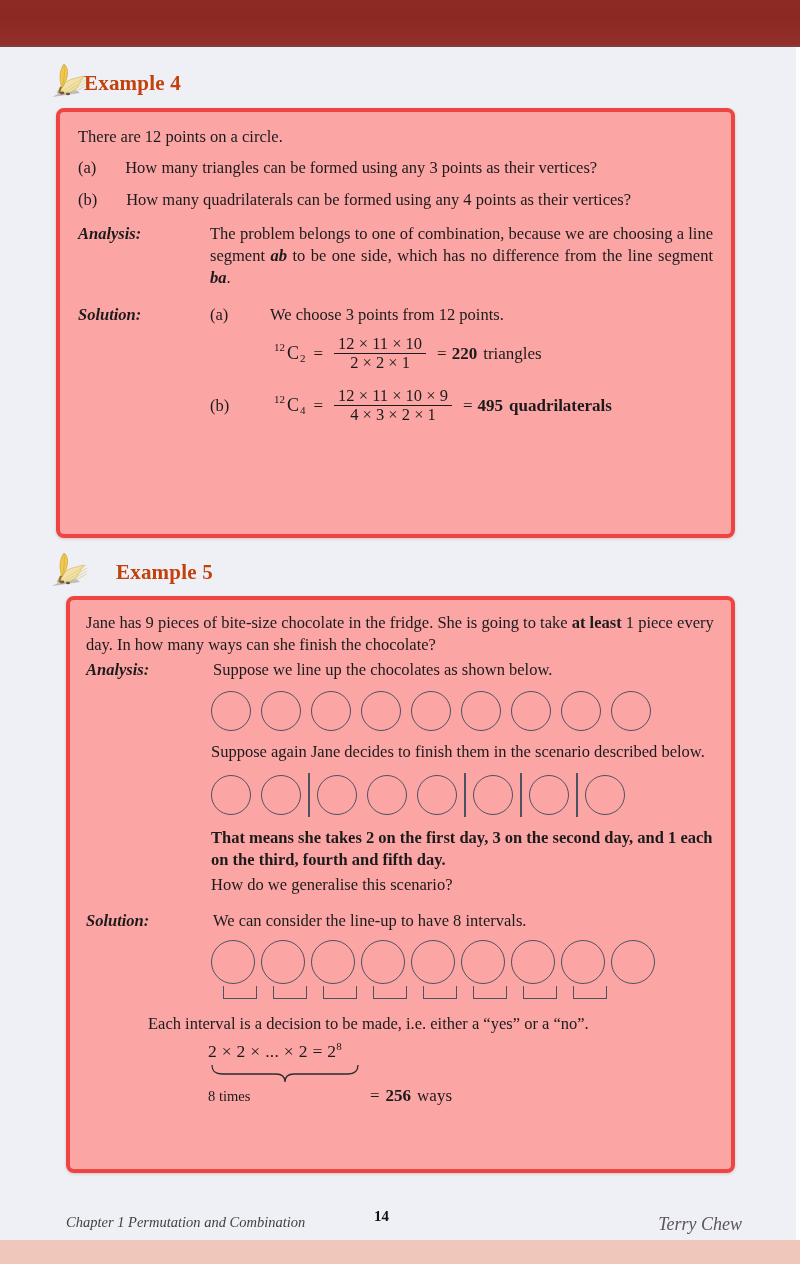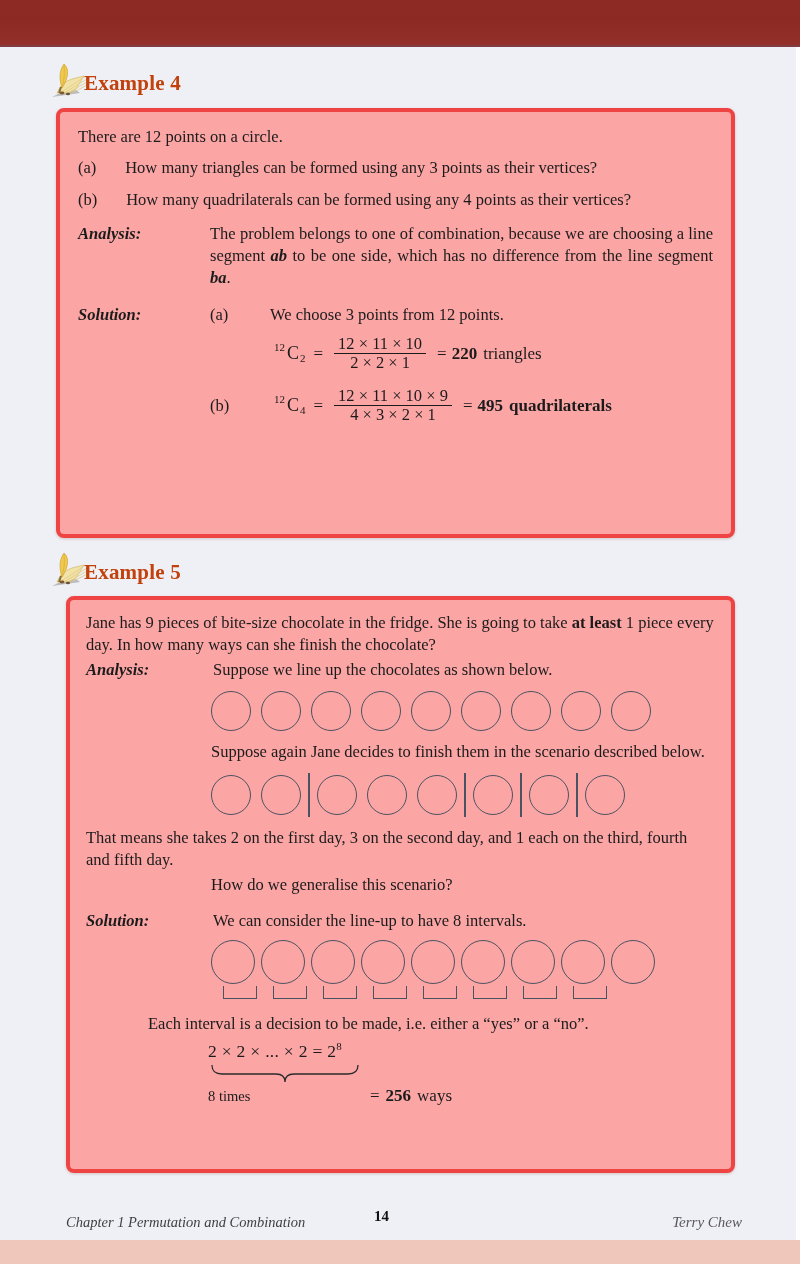--- a/index.html
+++ b/index.html
@@ -186,21 +186,21 @@
     position: absolute;
     left: 374px; top: 0px;
     font-weight: bold;
     font-size: 15px;
     color: #111;
   }
   .footer .author {
     position: absolute;
     right: 58px; top: 6px;
     font-style: italic;
-    font-size: 15px;
+    font-size: 18px;
     color: #5a5560;
     margin-left: 36px;
   }
 </style>
 </head>
 <body>
 
 <div class="page">
 
   <div class="top-banner"></div>
@@ -274,21 +274,21 @@
           <span class="den">4 × 3 × 2 × 1</span>
         </span>
         <span class="eq">=</span>
         <span class="ans">495</span>
         <span style="margin-left:6px;font-weight:bold;">quadrilaterals</span>
       </div>
 
     </div>
   </div>
 
-  <div class="example-head" style="left:46px; top:549px;">
+  <div class="example-head" style="left:46px; top:549px;gap:32px;">
     <svg class="quill-icon" viewBox="0 0 44 40">
       <path d="M30 30 L12 34 L6 37 L34 33 Z" fill="#b9b9c0"></path>
       <path d="M11 33 C14 26 18 22 26 19 L38 16 L30 29 C24 33 17 34 11 33 Z" fill="#f2e2a8" stroke="#d8bf70" stroke-width="0.8"></path>
       <path d="M14 33 L40 16" stroke="#e0cb84" stroke-width="0.8" fill="none"></path>
       <path d="M18 33 L41 19" stroke="#e0cb84" stroke-width="0.8" fill="none"></path>
       <path d="M22 33 L41 22" stroke="#e0cb84" stroke-width="0.8" fill="none"></path>
       <path d="M26 33 L41 25" stroke="#e0cb84" stroke-width="0.8" fill="none"></path>
       <path d="M18 4 C24 9 22 19 16 28 C14 22 12 12 18 4 Z" fill="#f0c84e" stroke="#cfa431" stroke-width="0.7"></path>
       <path d="M18 5 C19 13 18 21 16 27" stroke="#d6ae3d" stroke-width="0.7" fill="none"></path>
       <path d="M15 27 L13 33" stroke="#8a6b3a" stroke-width="2" fill="none"></path>
@@ -343,21 +343,21 @@
           <div class="gap-a"></div>
         <div class="circ"></div>
         <div class="bar"></div>
         <div class="circ"></div>
         <div class="bar"></div>
         <div class="circ"></div>
         <div class="bar"></div>
         <div class="circ"></div>
       </div>
 
-      <p class="tight" style="">That means she takes 2 on the first day, 3 on the second day, and 1 each on the third, fourth and fifth day.</p>
+      <p class="tight" style="margin-left:125px;font-weight:bold;">That means she takes 2 on the first day, 3 on the second day, and 1 each on the third, fourth and fifth day.</p>
       <p class="t" style="margin-left:125px; margin-bottom:14px;">How do we generalise this scenario?</p>
 
       <div class="row" style="margin-bottom:2px;">
         <div class="row-label w-lab-2">Solution:</div>
         <div class="row-body">We can consider the line-up to have 8 intervals.</div>
       </div>
 
       <div>
         <div class="circ-row" style="margin:8px 0 0 125px;">
           <div class="circ" style="width:44px;height:44px;"></div>

